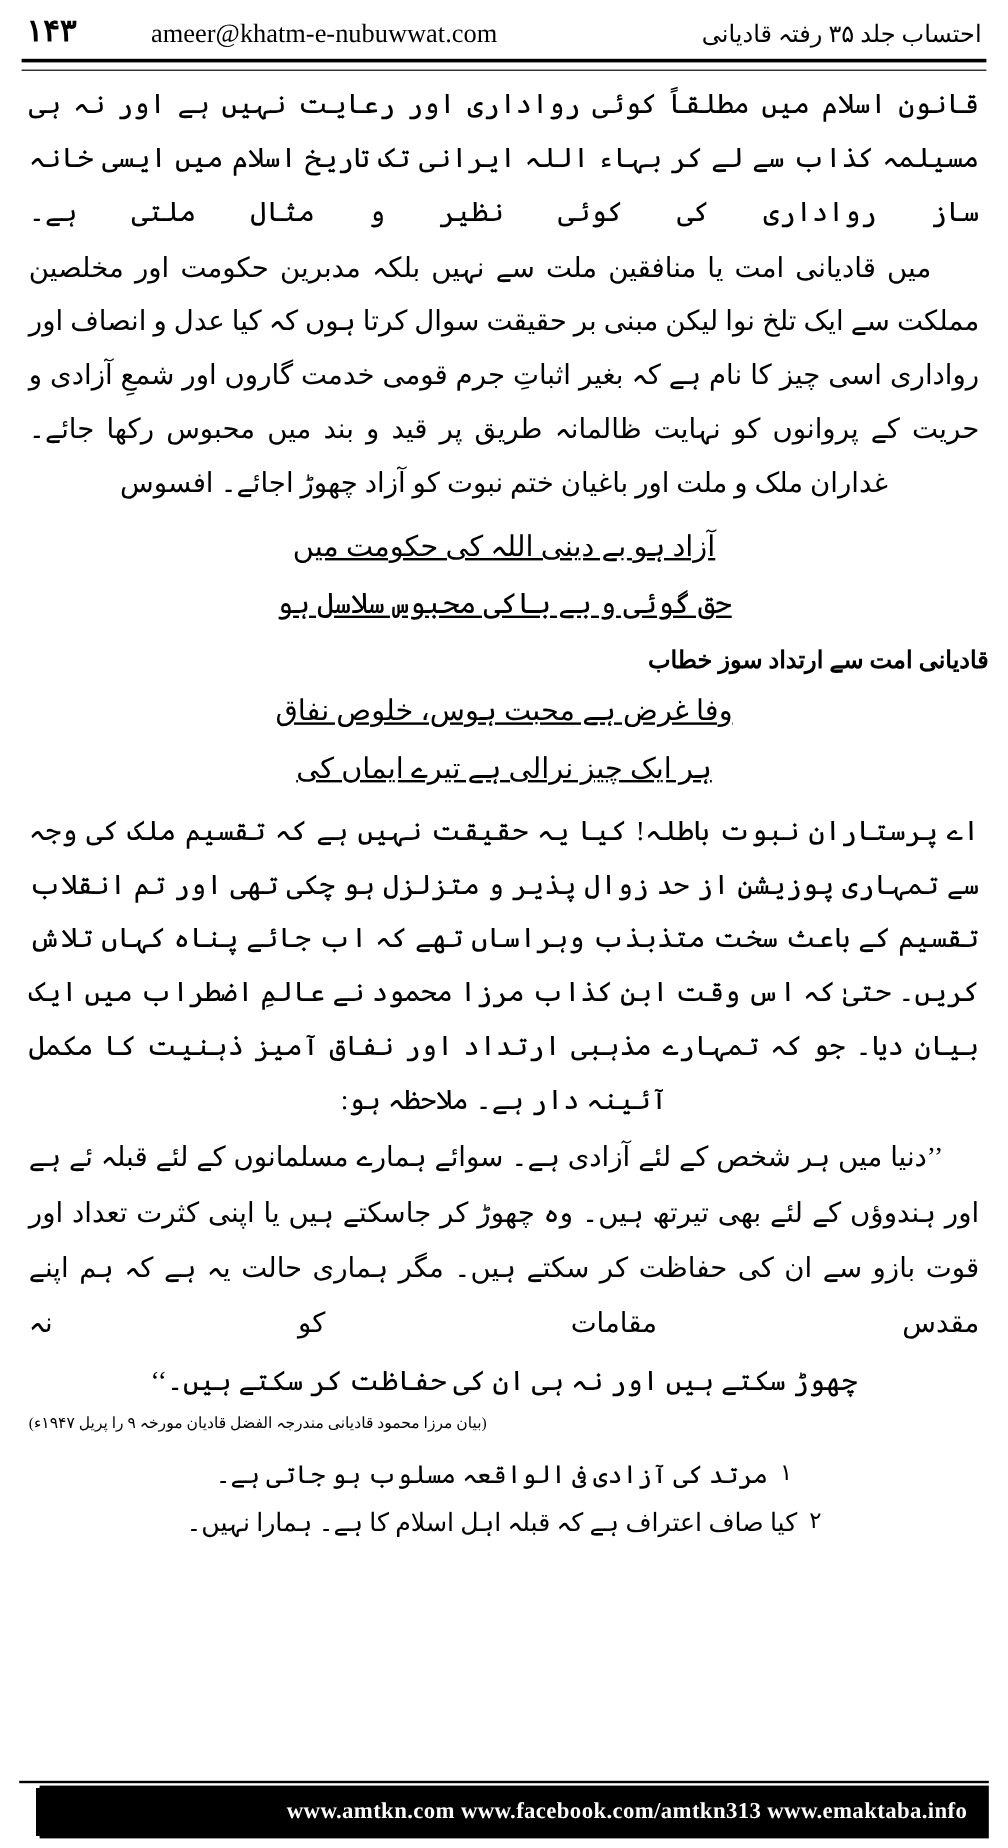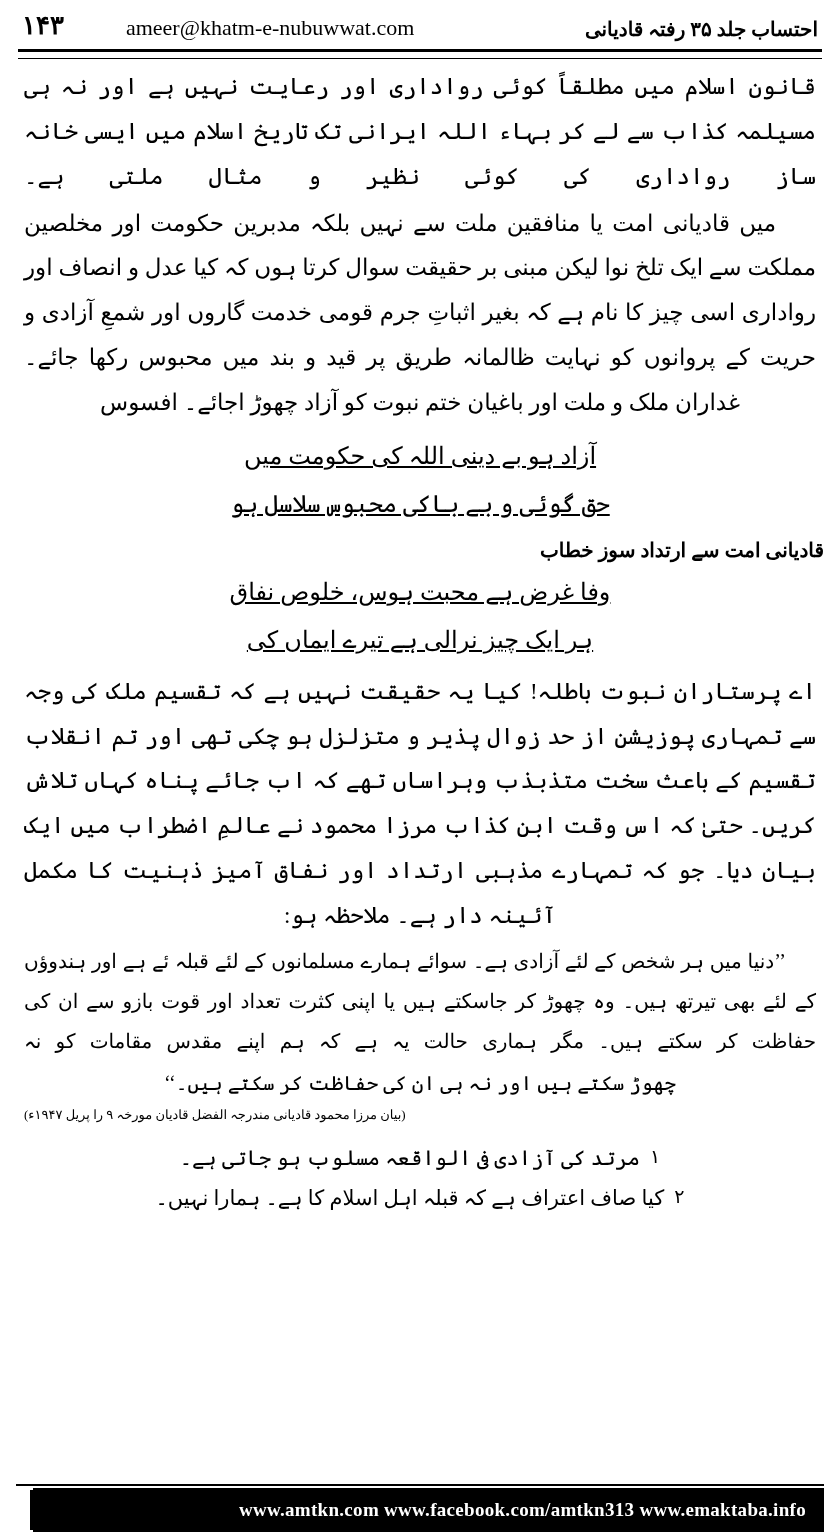--- a/index.html
+++ b/index.html
@@ -27,21 +27,21 @@
   .header {
     display: flex;
     align-items: flex-end;
     justify-content: space-between;
     padding: 10px 6px 4px 6px;
     direction: rtl;
   }
   .header-right {
     font-family: "Liberation Serif", serif;
     font-size: 20px;
-    font-weight: bold;
+    font-weight: normal;
     letter-spacing: 0.5px;
     white-space: nowrap;
   }
   .header-left {
     display: flex;
     align-items: flex-end;
     gap: 14px;
     direction: ltr;
   }
   .page-number {
@@ -105,21 +105,21 @@
     font-weight: bold;
     margin: 10px 0 6px 0;
     letter-spacing: 1px;
   }
 
   
   .quote {
     direction: rtl;
     text-align: justify;
     text-align-last: justify;
-    font-size: 20px;
+    font-size: 23px;
     line-height: 2.0;
     padding: 0 8px;
     margin: 2px 0;
   }
   .quote-first {
     text-indent: 30px;
   }
   .quote-end {
     text-align-last: center;
   }

